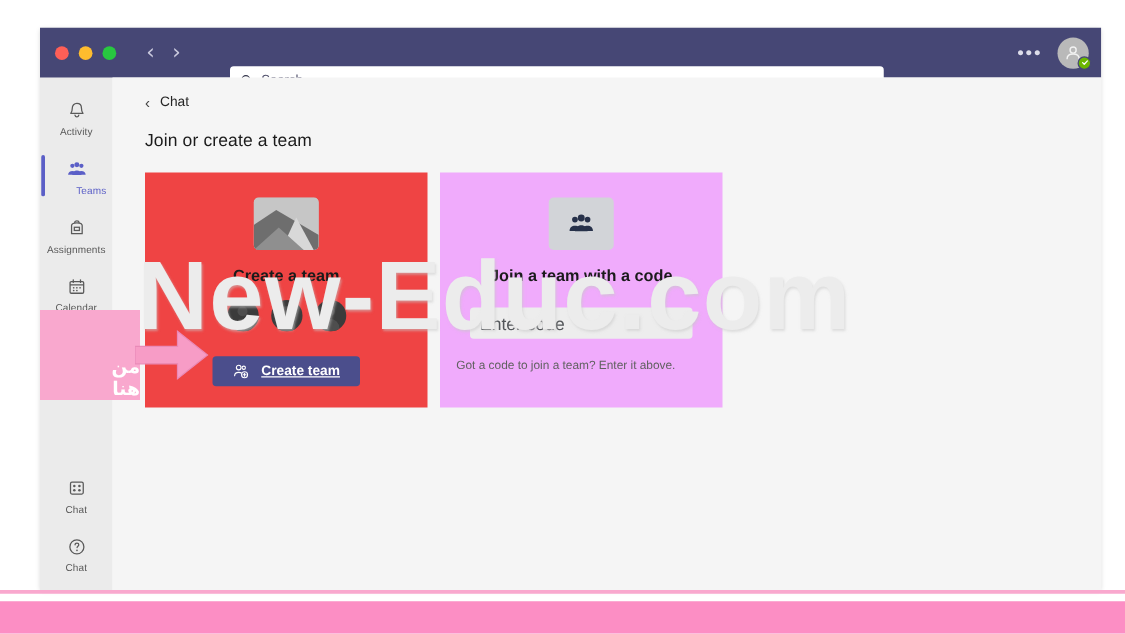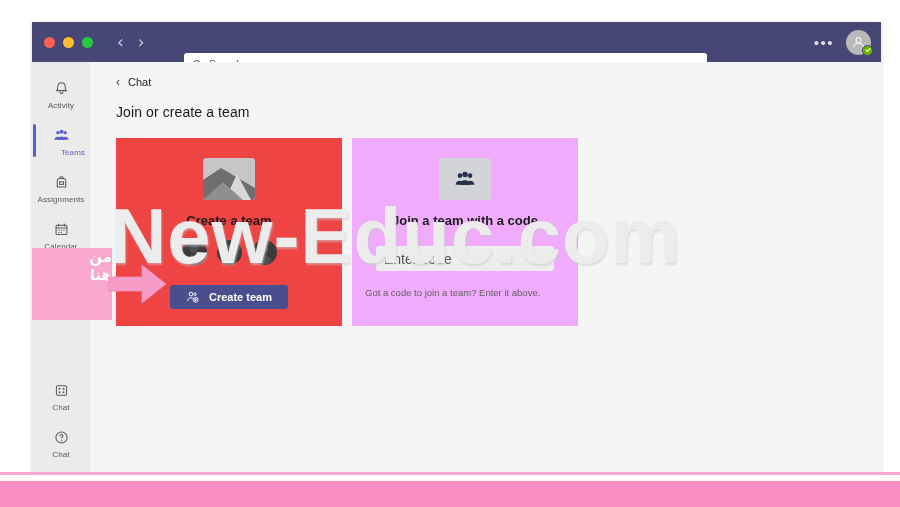--- a/index.html
+++ b/index.html
@@ -301,20 +301,21 @@
     border-radius: 3px;
     height: 24px;
     padding: 0 16px;
     display: flex;
     align-items: center;
     gap: 9px;
     font-size: 11px;
     font-weight: 700;
     cursor: pointer;
     font-family: "Liberation Sans", sans-serif;
+    text-decoration: underline;
   }
 
   .code-input {
     margin-top: 18px;
     width: 178px;
     height: 25px;
     background: #ededed;
     border: none;
     border-radius: 3px;
     padding: 0 8px;
@@ -333,21 +334,21 @@
 
   
   .anno-box {
     position: absolute;
     left: 32px;
     top: 248px;
     width: 80px;
     height: 72px;
     background: #f9a8ce;
     display: flex;
-    align-items: flex-start;
+    align-items: flex-end;
     justify-content: center;
     z-index: 10;
     padding-left: 36px;
   }
   .anno-text {
     color: #ffffff;
     font-size: 15px;
     font-weight: 700;
     direction: rtl;
     font-family: "DejaVu Sans", sans-serif;

